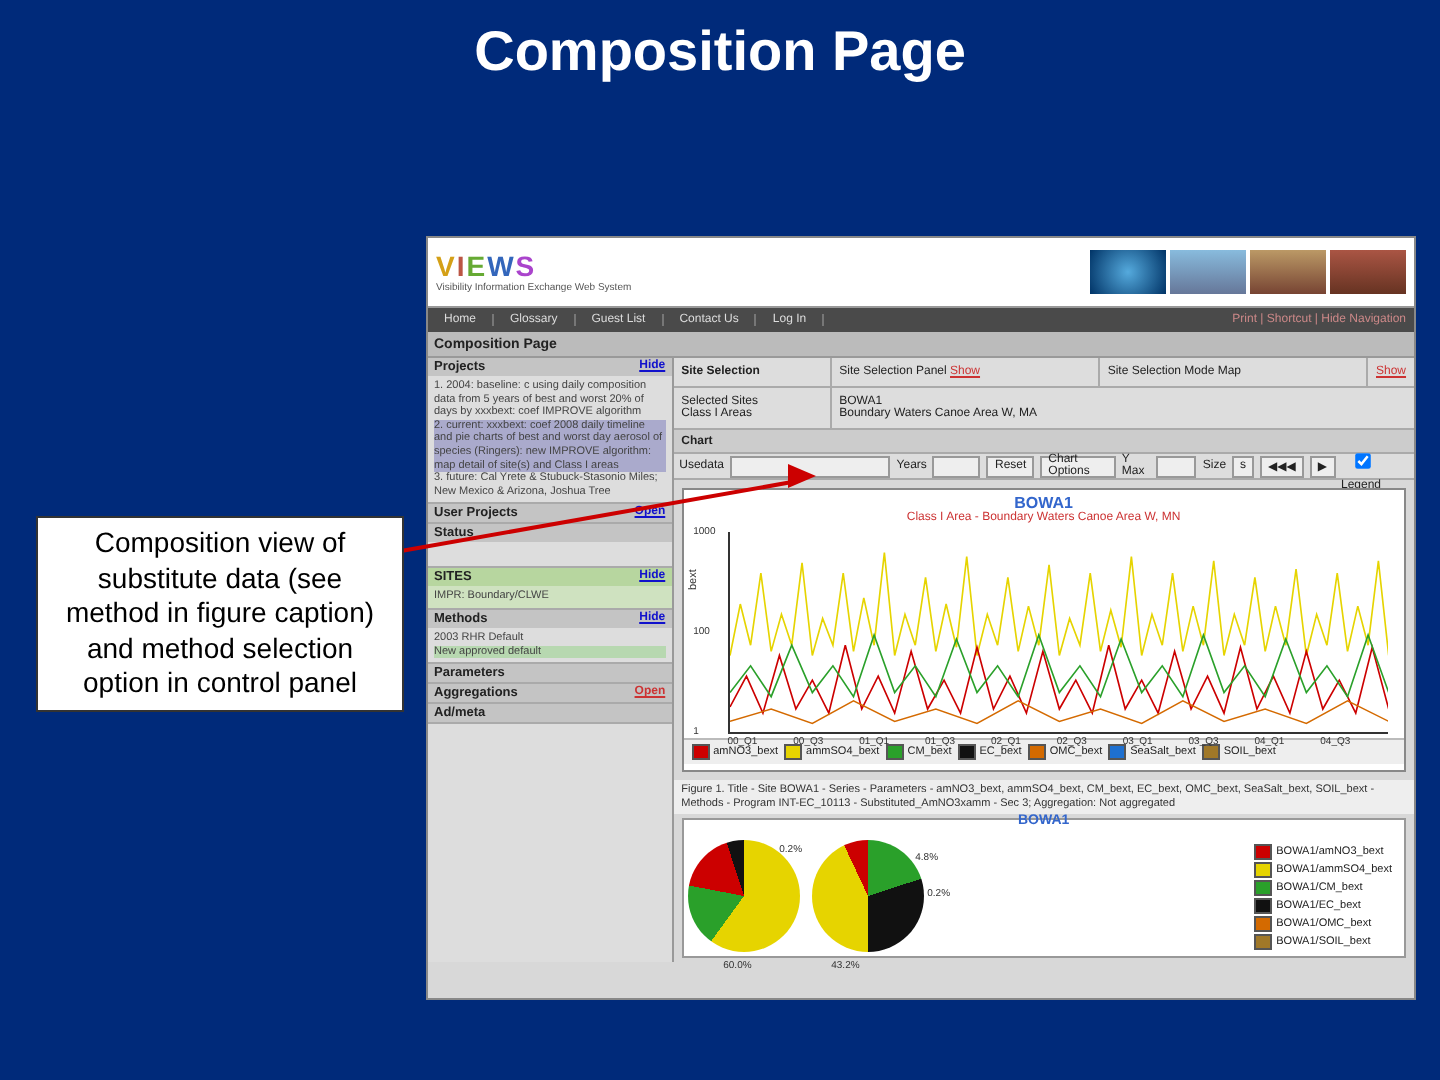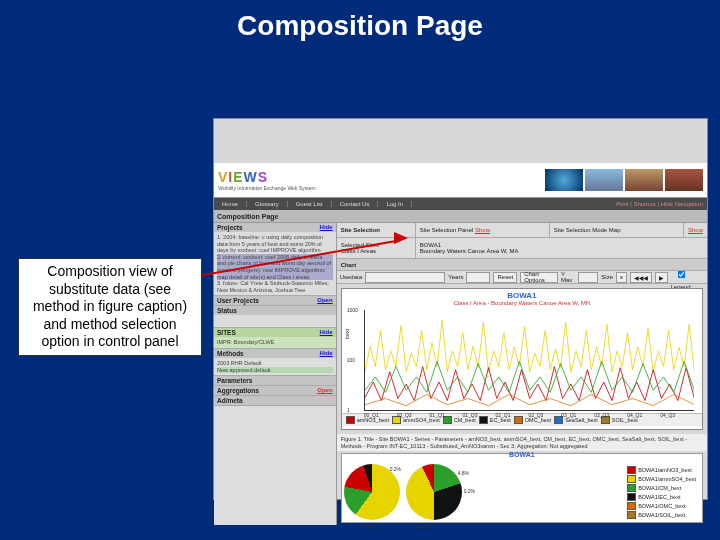--- a/index.html
+++ b/index.html
@@ -66,21 +66,20 @@
     color: #222;
   }
   .app-header {
     background: #fff;
     height: 30px;
     border-bottom: 1px solid #999;
     display: flex;
     align-items: center;
     padding: 2px 4px;
     gap: 4px;
-    margin-top: 44px;
   }
   .logo {
     display: flex;
     flex-direction: column;
   }
   .logo-big {
     font-size: 14px;
     font-weight: bold;
     letter-spacing: 1px;
   }

